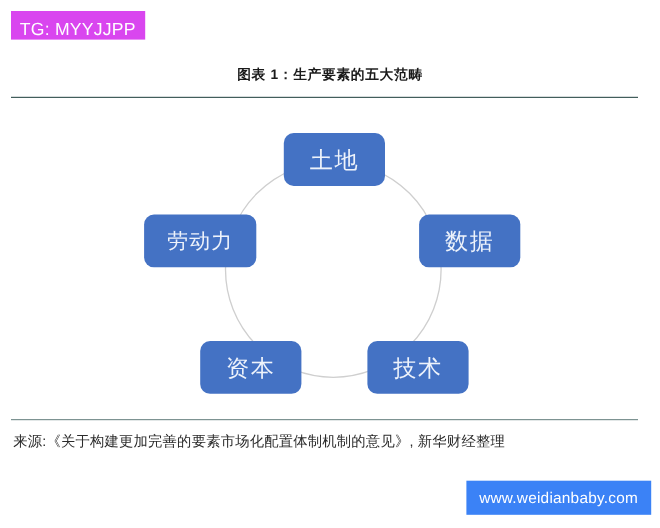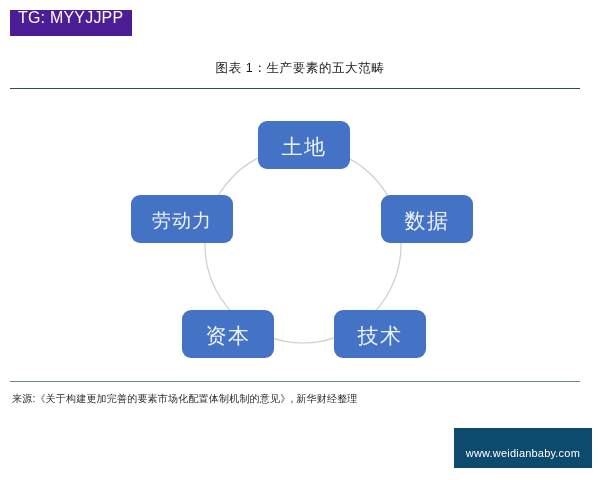--- a/index.html
+++ b/index.html
@@ -18,38 +18,38 @@
   }
 
   
   #tg-badge {
     position: absolute;
     left: 10px;
     top: 10px;
     height: 26px;
     padding: 0 9px 0 8px;
     display: flex;
-    align-items: flex-start;
-    background: #4c1d95;
+    align-items: flex-end;
+    background: #d946ef;
     color: #ffffff;
     font-size: 16px;
     letter-spacing: 0.2px;
     line-height: 1;
     white-space: nowrap;
   }
 
   
   #fig-title {
     position: absolute;
     left: 0;
     top: 60px;
     width: 600px;
     text-align: center;
     font-size: 12.5px;
-    font-weight: normal;
+    font-weight: bold;
     color: #1a1a1a;
     letter-spacing: 0.6px;
     white-space: nowrap;
   }
 
   
   .rule {
     position: absolute;
     left: 10px;
     width: 570px;
@@ -89,36 +89,36 @@
   .node-label.small {
     font-size: 19px;
     letter-spacing: 1px;
   }
 
   
   #source-note {
     position: absolute;
     left: 12px;
     top: 392px;
-    font-size: 10px;
+    font-size: 13px;
     color: #2b2b2b;
     letter-spacing: 0.2px;
     white-space: nowrap;
   }
 
   
   #watermark {
     position: absolute;
     right: 8px;
     bottom: 12px;
-    background: #0c4a6e;
+    background: #3b82f6;
     color: #ffffff;
-    font-size: 11px;
+    font-size: 14px;
     line-height: 1;
-    padding: 20px 12px 9px 12px;
+    padding: 8px 12px 9px 12px;
     letter-spacing: 0.2px;
     white-space: nowrap;
   }
 </style>
 </head>
 <body>
 
 <div id="tg-badge">
   <span>TG: MYYJJPP</span>
 </div>

